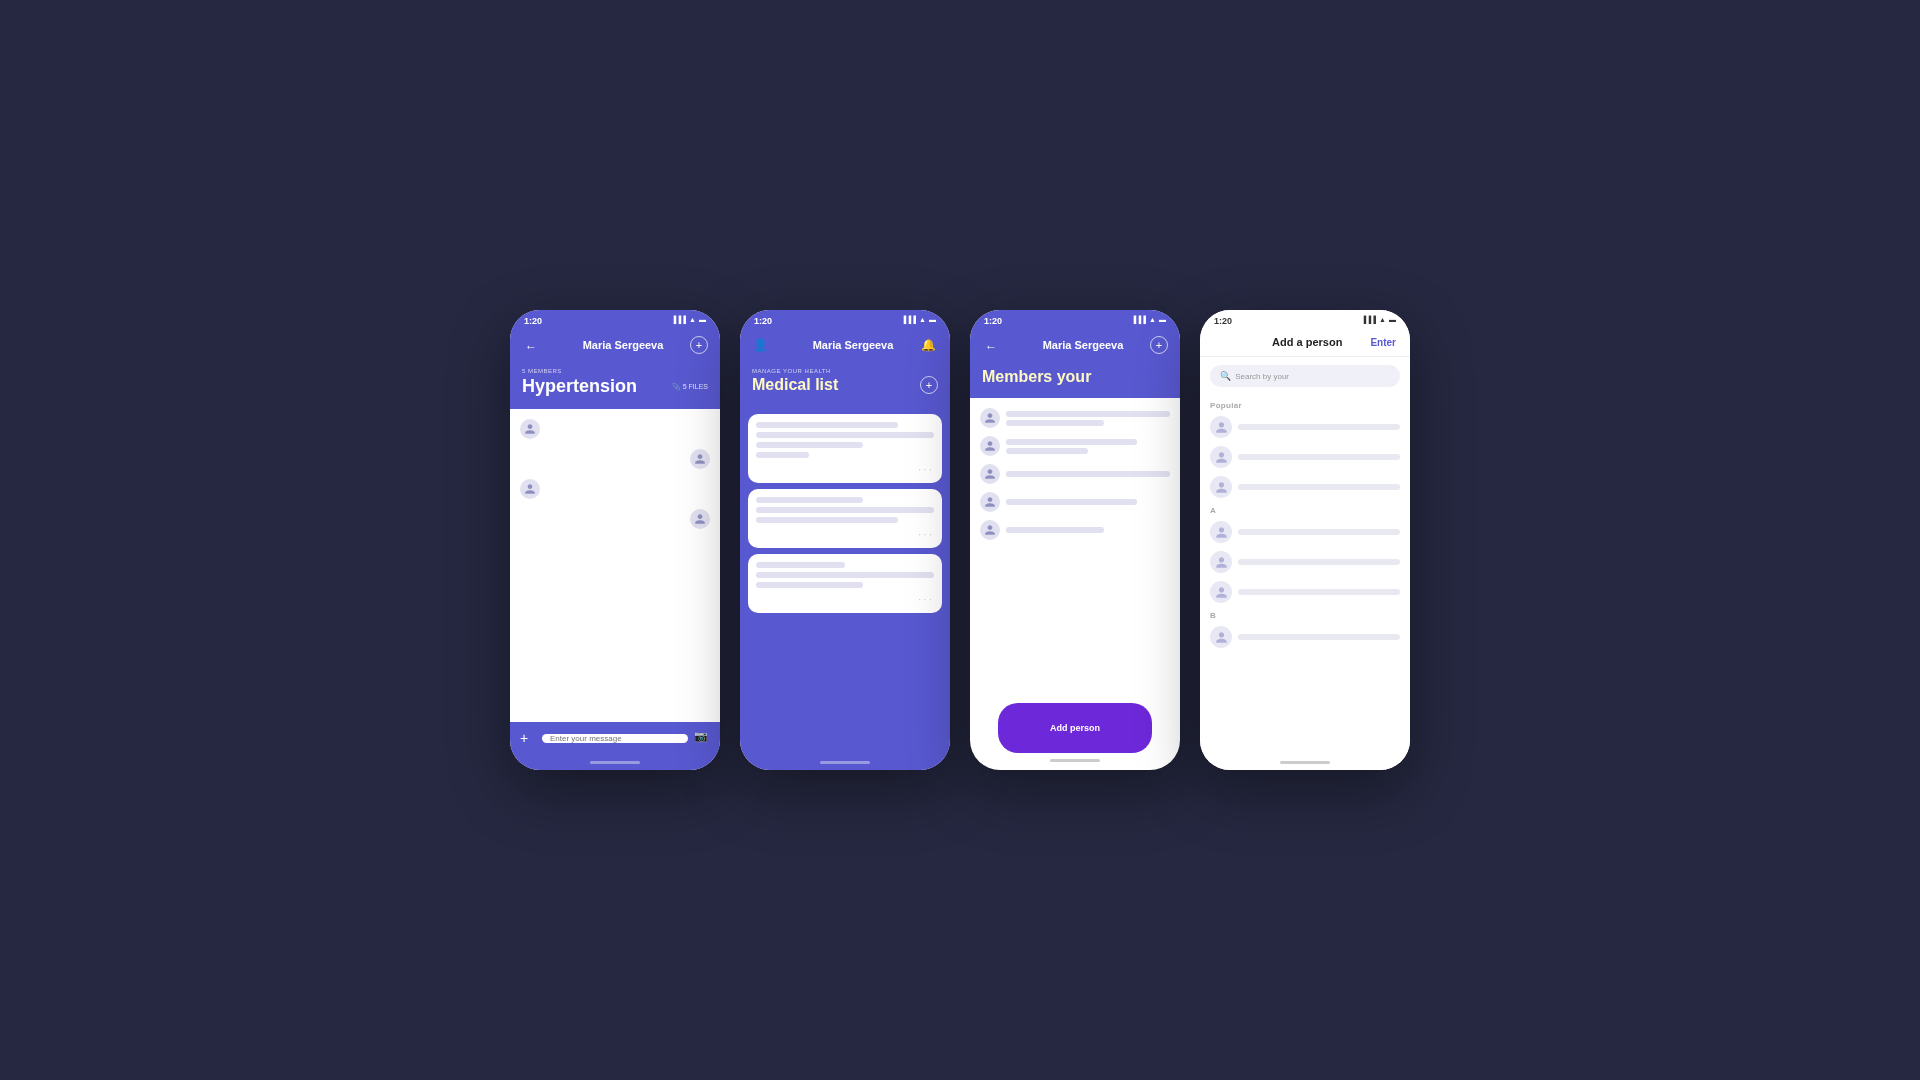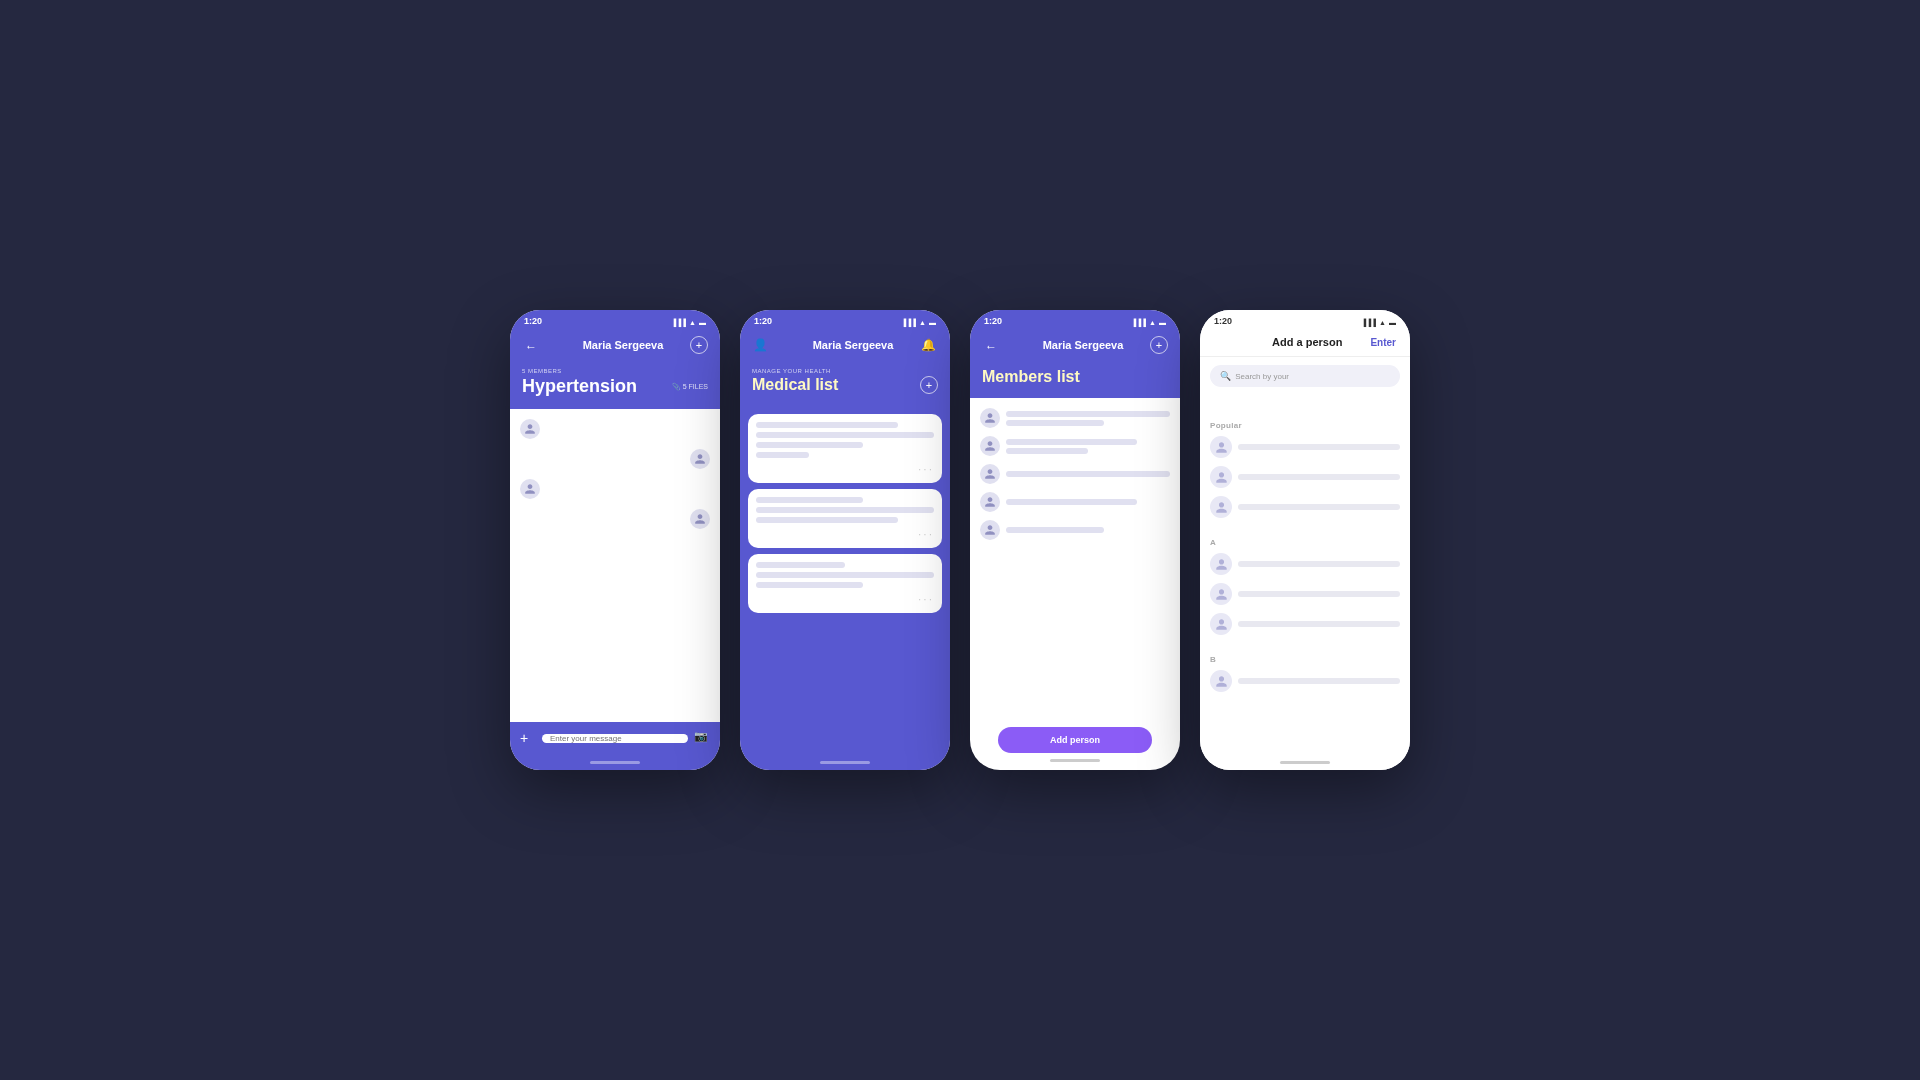--- a/index.html
+++ b/index.html
@@ -33,21 +33,21 @@
       flex-direction: column;
       position: relative;
     }
 
     
     .status-bar {
       background: #5858d0;
       padding: 6px 14px 4px;
       display: flex;
       justify-content: space-between;
-      align-items: flex-end;
+      align-items: flex-start;
       flex-shrink: 0;
     }
     .status-bar.white-bg {
       background: #fff;
     }
     .status-time {
       font-size: 9px;
       font-weight: 700;
       color: #fff;
     }
@@ -294,25 +294,25 @@
       align-items: center;
       gap: 6px;
     }
     .member-info {
       flex: 1;
       display: flex;
       flex-direction: column;
       gap: 3px;
     }
     .add-person-btn {
-      background: #8b5cf6;
+      background: #6d28d9;
       color: #fff;
       border: none;
       border-radius: 20px;
-      padding: 8px 20px;
+      padding: 20px 20px;
       font-size: 9px;
       font-weight: 600;
       cursor: pointer;
       margin: 0 20px;
       width: calc(100% - 40px);
       text-align: center;
     }
     .bottom-area {
       padding: 8px;
       display: flex;
@@ -366,21 +366,20 @@
       background: #fff;
       overflow: hidden;
       padding: 6px 10px;
     }
     .section-label {
       font-size: 8px;
       font-weight: 600;
       color: #aaa;
       margin-bottom: 6px;
       letter-spacing: 0.3px;
-      margin-top: 20px;
     }
     .contact-row {
       display: flex;
       align-items: center;
       gap: 6px;
       margin-bottom: 8px;
     }
     .contact-avatar {
       width: 22px;
       height: 22px;
@@ -557,21 +556,21 @@
         <span class="status-bar-icon">▲</span>
         <span class="status-bar-icon">▬</span>
       </div>
     </div>
     <div class="nav-bar">
       <div class="nav-icon">←</div>
       <span class="nav-title">Maria Sergeeva</span>
       <div class="nav-icon-circle">+</div>
     </div>
     <div class="page-header">
-      <span class="page-subtitle">Members list</span>
+      <span class="page-subtitle">Members your</span>
     </div>
 
     <div class="members-content">
       <div class="member-row">
         <div class="avatar-sm">
           <svg viewBox="0 0 24 24">
               <path d="M12 12c2.7 0 4.8-2.1 4.8-4.8S14.7 2.4 12 2.4 7.2 4.5 7.2 7.2 9.3 12 12 12zm0 2.4c-3.2 0-9.6 1.6-9.6 4.8v2.4h19.2v-2.4c0-3.2-6.4-4.8-9.6-4.8z"></path>
             </svg>
         </div>
         <div class="member-info">

